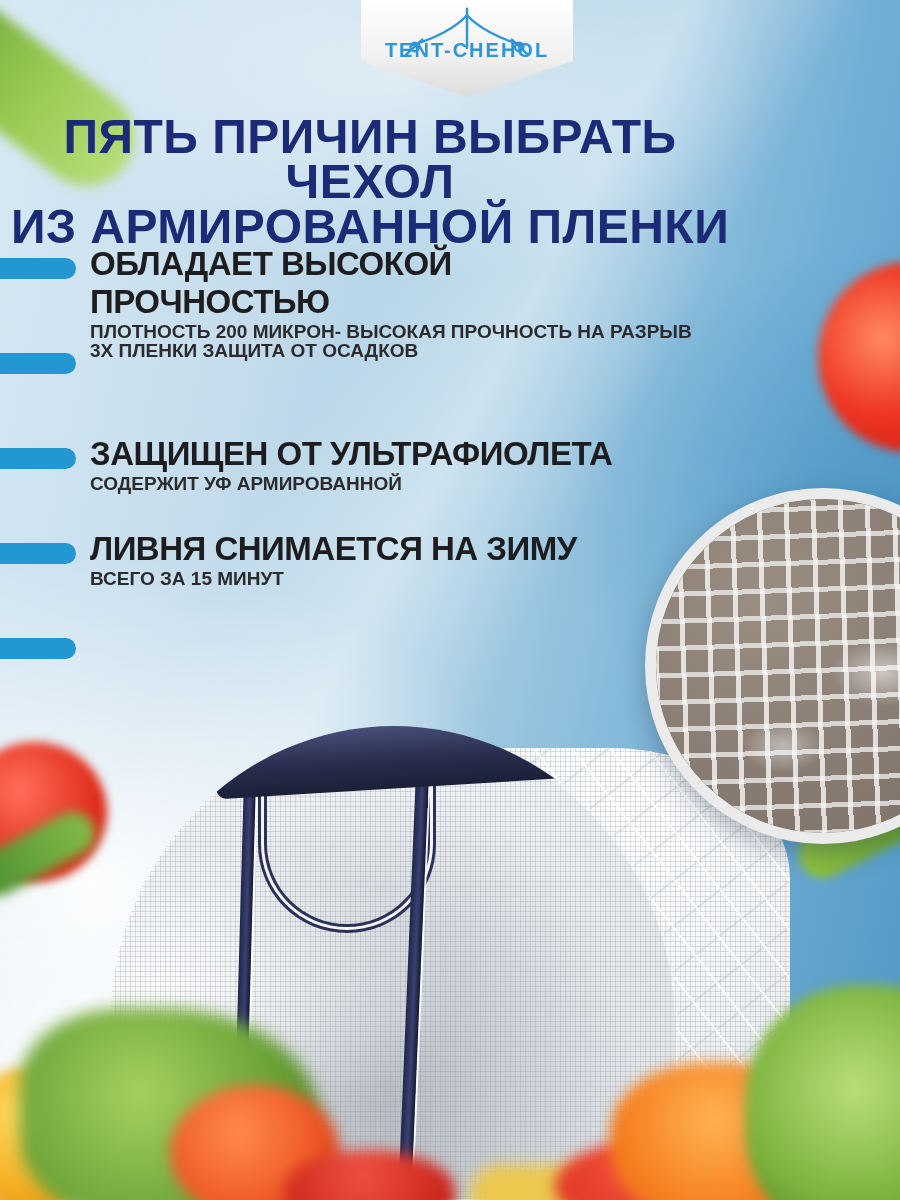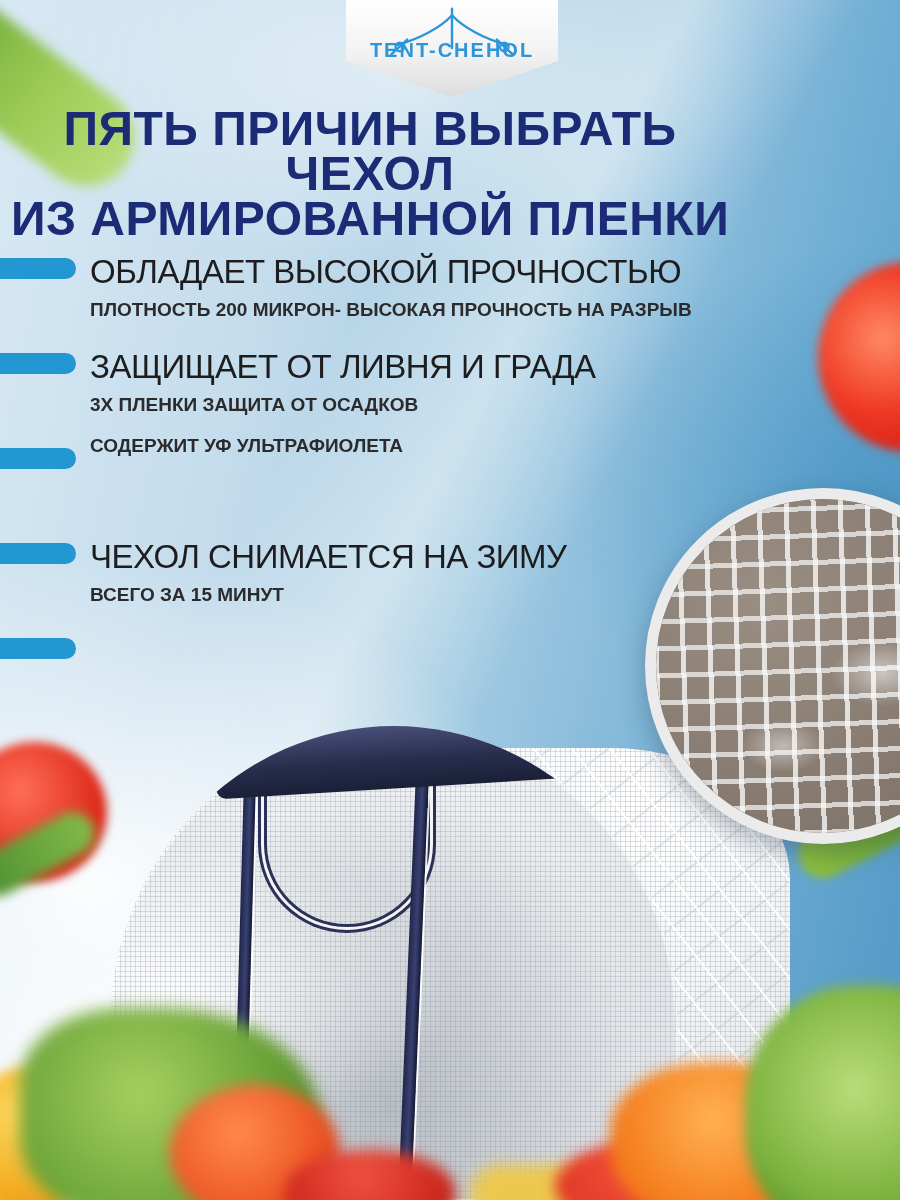--- a/index.html
+++ b/index.html
@@ -9,38 +9,38 @@
     background:
       linear-gradient(118deg, transparent 34%, rgba(255,255,255,.42) 45%, transparent 56%),
       radial-gradient(ellipse 520px 300px at 45% 6%, rgba(255,255,255,.55), transparent 70%),
       radial-gradient(ellipse 700px 520px at 10% 74%, rgba(255,255,255,.95), rgba(255,255,255,0) 64%),
       radial-gradient(ellipse 520px 420px at 98% 42%, rgba(58,138,188,.50), transparent 62%),
       linear-gradient(102deg,#d8e9f4 0%,#c4dcec 28%,#a3cbe2 52%,#6fadd4 78%,#4f97c4 100%);
   }
   .abs{position:absolute;}
 
   
-  .banner{left:346px;top:0;width:212px;height:97px;z-index:10;
+  .banner{left:361px;top:0;width:212px;height:97px;z-index:10;
     clip-path:polygon(0 0,100% 0,100% 63%,50% 100%,0 63%);
     background:linear-gradient(180deg,#ffffff 0%,#f2f2f2 55%,#dcdcdc 100%);}
   .banner svg{position:absolute;left:31px;top:5px;}
   .brand-name{position:absolute;left:0;top:39px;width:100%;text-align:center;
     font-size:20px;font-weight:700;letter-spacing:2px;color:var(--logo-blue,#2e96d8);}
 
   
-  .title{left:0;top:106px;width:740px;text-align:center;z-index:10;
+  .title{left:0;top:114px;width:740px;text-align:center;z-index:10;
     font-size:48px;line-height:45px;font-weight:800;letter-spacing:.5px;
     color:var(--title-navy,#1b2b76);}
 
   
   .reason{left:0;width:700px;z-index:10;}
   .reason-bar{position:absolute;left:0;top:13px;width:76px;height:21px;
     border-radius:0 11px 11px 0;background:var(--accent,#2397d2);}
   .reason-heading{margin:0 0 0 90px;max-width:640px;
-    font-size:33px;line-height:54px;font-weight:400;letter-spacing:-.5px;color:#1d1d1f;}
+    font-size:33px;line-height:38px;font-weight:700;letter-spacing:-.5px;color:#1d1d1f;}
   .reason-detail{margin:0 0 0 90px;font-size:19px;font-weight:700;color:#2b2b2d;}
 
   
   .texture-circle{left:645px;top:488px;width:334px;height:334px;z-index:7;
     border-radius:50%;border:11px solid #ebebeb;overflow:hidden;
     box-shadow:0 10px 26px rgba(40,60,80,.35);background:#8a7e74;}
   .texture-grid{position:absolute;inset:0;border-radius:50%;
     background:
       radial-gradient(70px 45px at 68% 52%, rgba(255,255,255,.55), transparent 75%),
       radial-gradient(55px 35px at 38% 74%, rgba(255,255,255,.45), transparent 75%),
@@ -172,29 +172,29 @@
     <div>ИЗ АРМИРОВАННОЙ ПЛЕНКИ</div>
   </div>
 
   <div class="abs reason" style="top:245px">
     <div class="reason-bar"></div>
     <div class="reason-heading">ОБЛАДАЕТ ВЫСОКОЙ ПРОЧНОСТЬЮ</div>
     <div class="reason-detail">ПЛОТНОСТЬ 200 МИКРОН- ВЫСОКАЯ ПРОЧНОСТЬ НА РАЗРЫВ</div>
   </div>
   <div class="abs reason" style="top:340px">
     <div class="reason-bar"></div>
-    <div class="reason-heading">ЗАЩИЩАЕТ ОТ ЛИВНЯ И ГРАДА</div>
     <div class="reason-detail">3Х ПЛЕНКИ ЗАЩИТА ОТ ОСАДКОВ</div>
   </div>
   <div class="abs reason" style="top:435px">
     <div class="reason-bar"></div>
-    <div class="reason-detail">СОДЕРЖИТ УФ УЛЬТРАФИОЛЕТА</div>
+    <div class="reason-heading">ЗАЩИЩЕН ОТ УЛЬТРАФИОЛЕТА</div>
+    <div class="reason-detail">СОДЕРЖИТ УФ АРМИРОВАННОЙ</div>
   </div>
   <div class="abs reason" style="top:530px">
     <div class="reason-bar"></div>
-    <div class="reason-heading">ЧЕХОЛ СНИМАЕТСЯ НА ЗИМУ</div>
+    <div class="reason-heading">ЛИВНЯ СНИМАЕТСЯ НА ЗИМУ</div>
     <div class="reason-detail">ВСЕГО ЗА 15 МИНУТ</div>
   </div>
   <div class="abs reason" style="top:625px">
     <div class="reason-bar"></div>
   </div>
 
 </div>
 
 </body></html>

